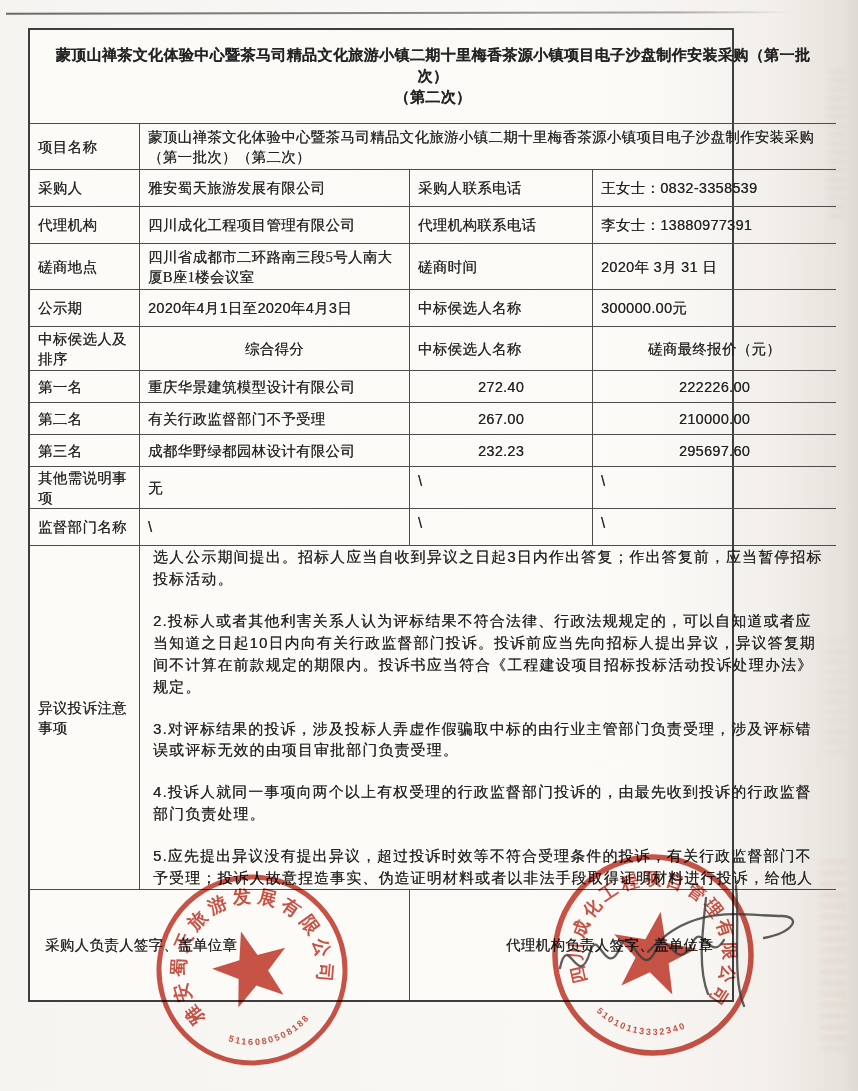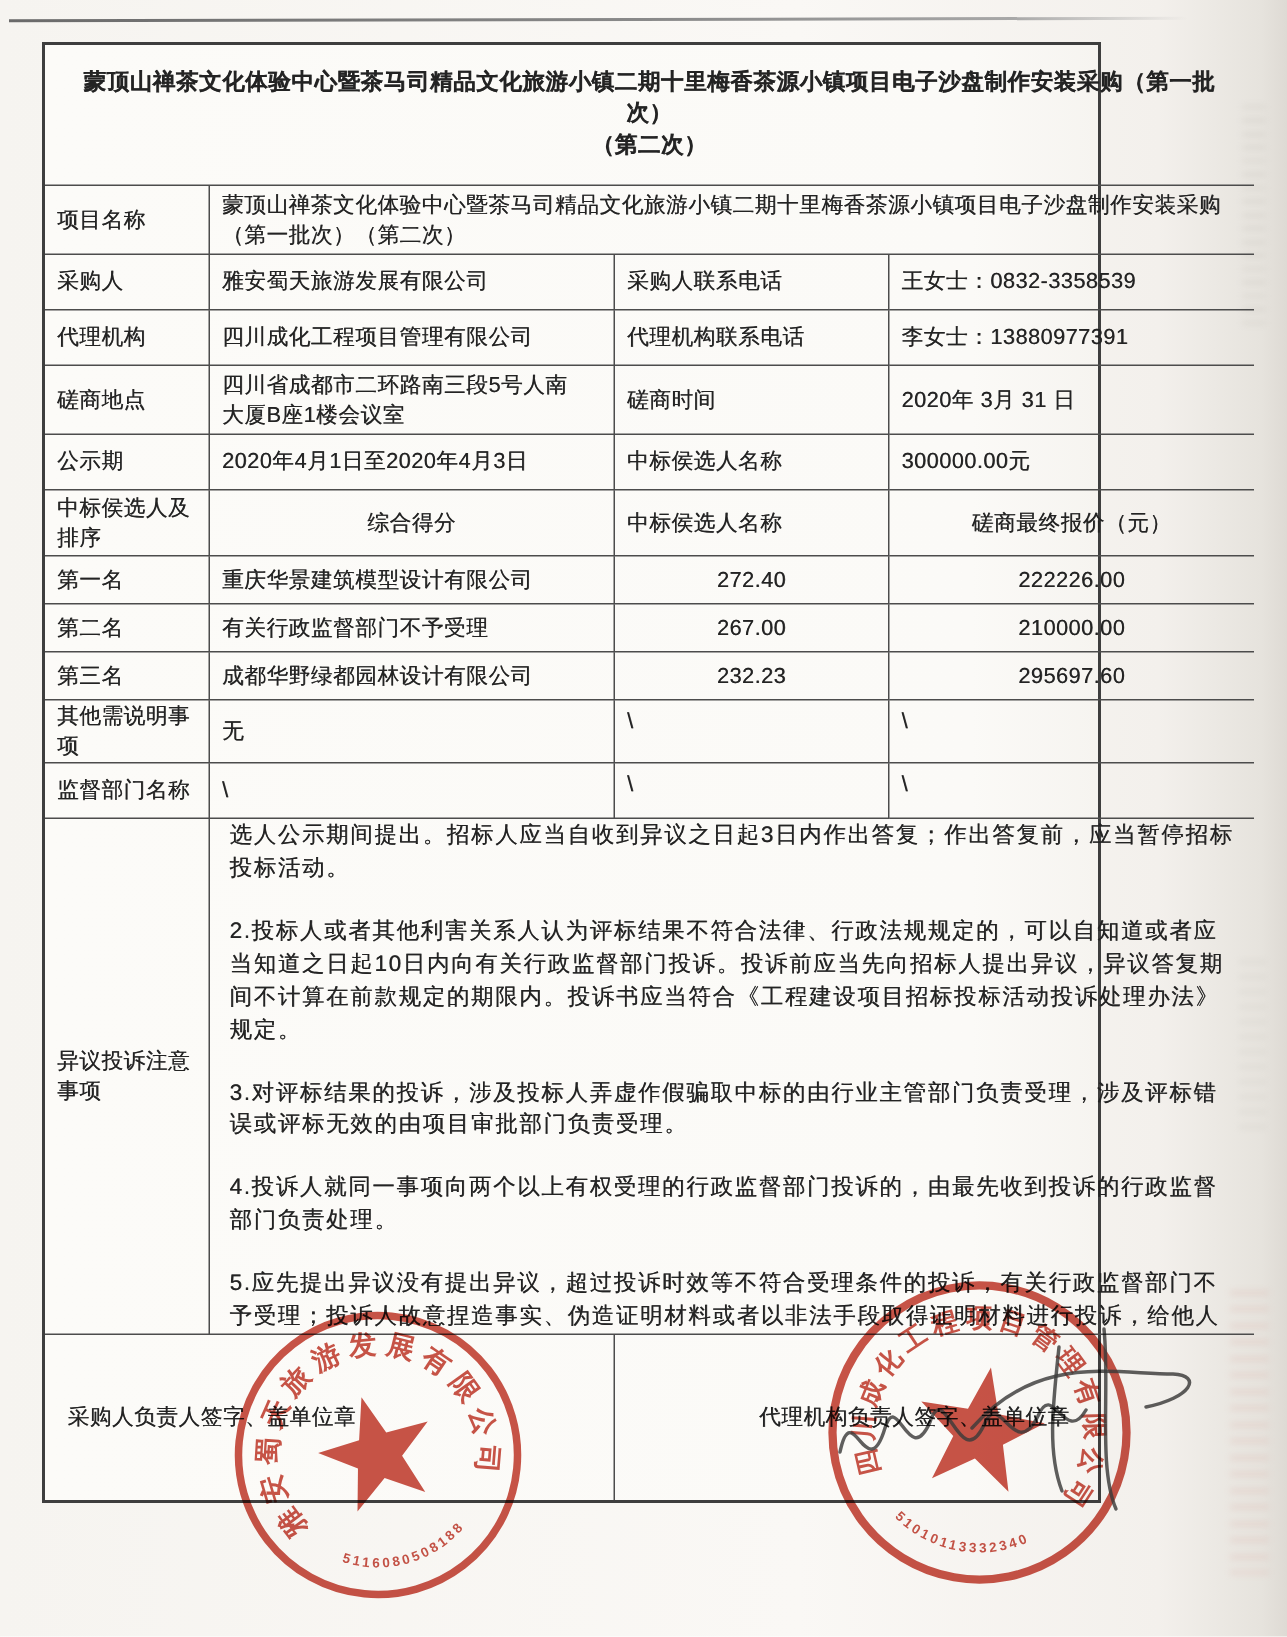--- a/index.html
+++ b/index.html
@@ -39,21 +39,21 @@
     letter-spacing:.3px;
     overflow:hidden;
   }
   .lc{border-right:none;}          
   .lr{border-bottom:none;}         
   .ctr{justify-content:center;text-align:center;}
   .title-cell{grid-column:1/5;flex-direction:column;justify-content:center;
     font-size:15px;font-weight:bold;letter-spacing:.4px;text-align:center;padding:4px 14px;}
   .title-cell div{width:100%;}
   .span-val{grid-column:2/5;}
-  .addr{padding-right:16px;}
+  .addr{padding-right:16px;font-family:Liberation Serif, serif;}
   .notice-label{align-items:center;}
   .notice-cell{grid-column:2/5;flex-direction:column;justify-content:center;align-items:center;
     padding:10px 13px;font-size:15px;line-height:1.46;letter-spacing:1.1px;gap:20px;}
   .notice-cell div{margin:0;}
   .sig-left{grid-column:1/3;position:relative;padding-left:15px;}
   .sig-right{grid-column:3/5;position:relative;padding-left:96px;}
   .slash-cell{align-items:flex-start;padding-top:4px;}
 
   
   #seal-layer{position:absolute;left:0;top:0;pointer-events:none;mix-blend-mode:multiply;}

